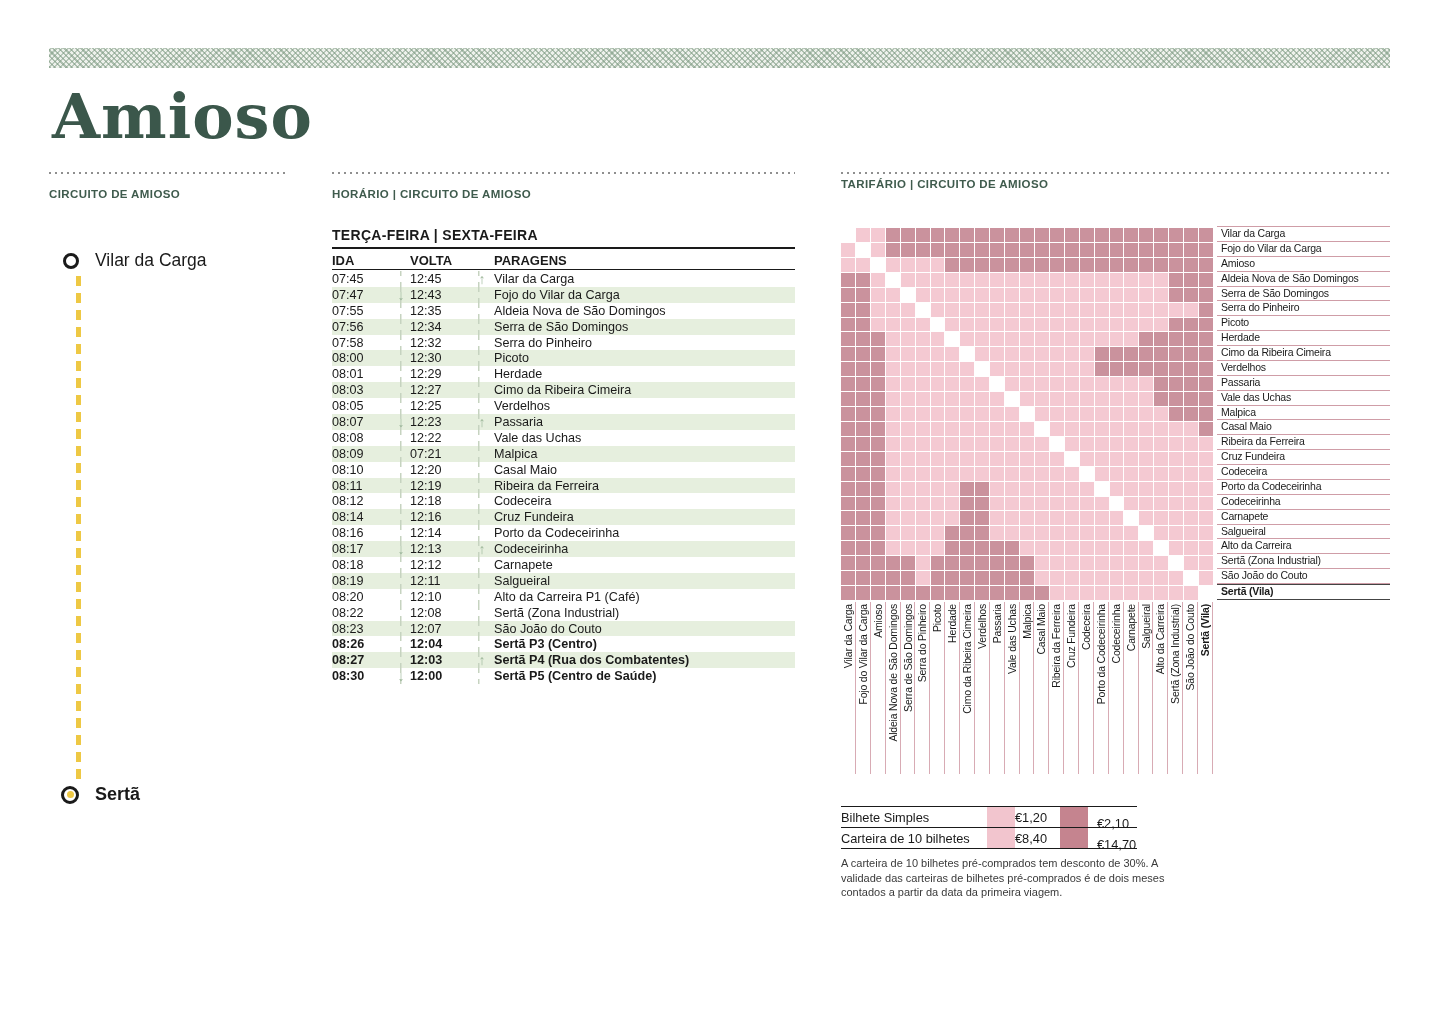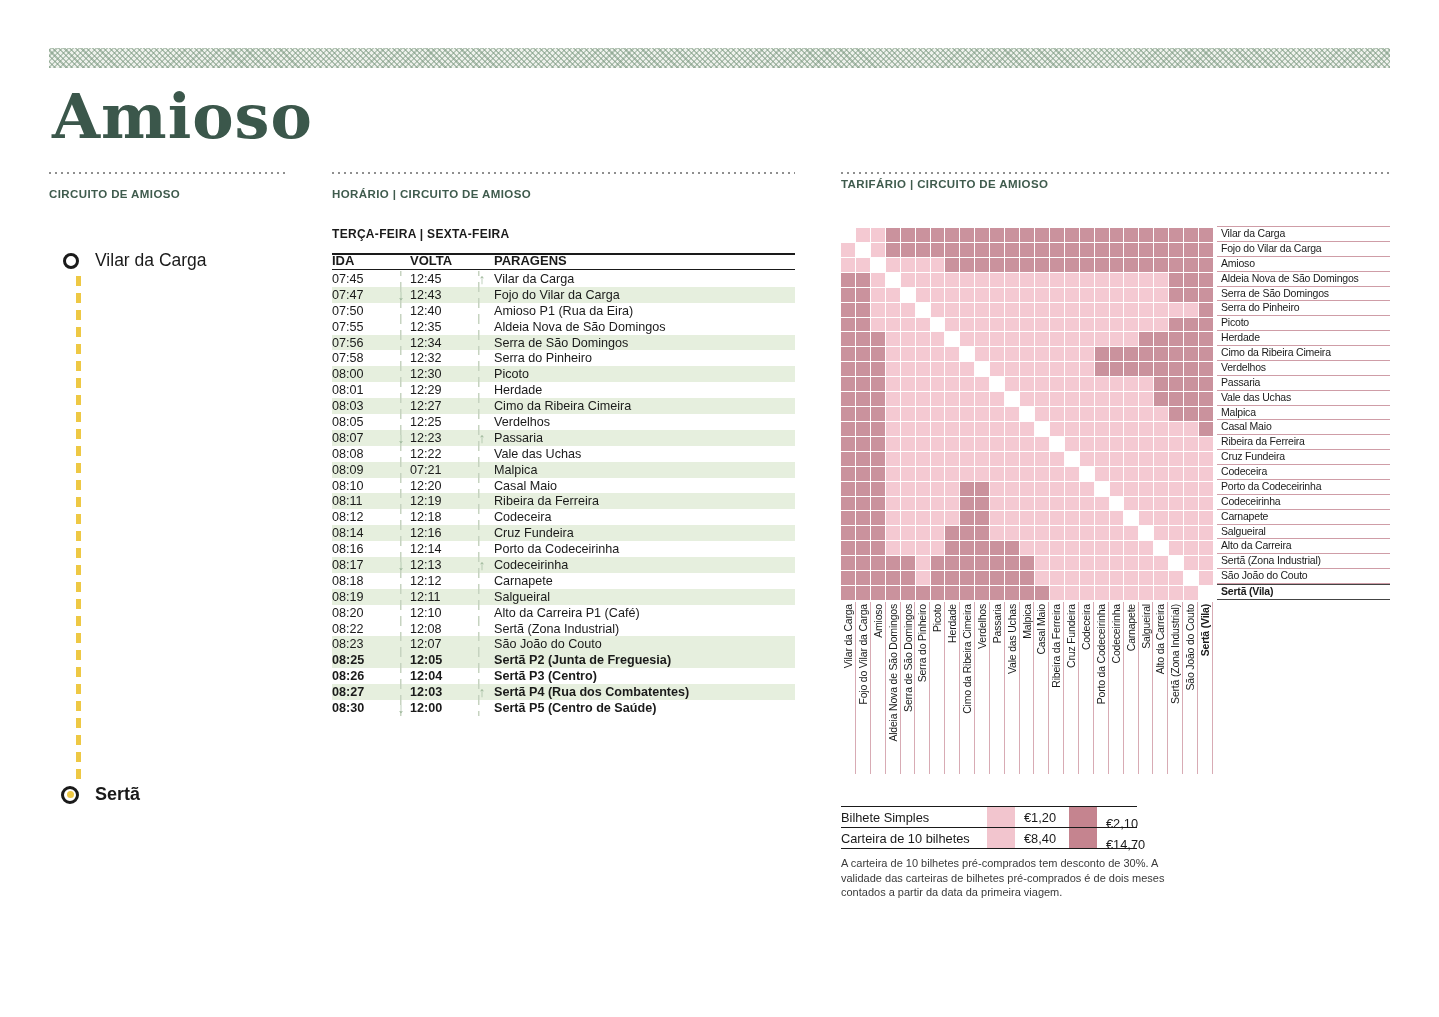--- a/index.html
+++ b/index.html
@@ -46,22 +46,22 @@
   .route-name.b{font-weight:700;font-size:18px;}
   .dash-line{
     left:27px;width:5px;
     background:repeating-linear-gradient(180deg,#eec844 0 10px,transparent 10px 17px);
   }
 
   
   #sched-col{left:332px;top:172px;width:463px;height:640px;}
   .days{
     position:absolute;top:55px;left:0;right:0;
-    font-size:12px;font-weight:700;letter-spacing:.3px;
-    border-bottom:2px solid #1a1a1a;padding-bottom:12px;
+    font-size:14px;font-weight:700;letter-spacing:.3px;
+    border-bottom:2px solid #1a1a1a;padding-bottom:4px;
   }
   .thead{
     position:absolute;top:79px;left:0;right:0;height:18px;
     display:grid;grid-template-columns:62px 16px 62px 22px 1fr;align-items:center;
     font-size:13px;font-weight:700;border-bottom:1.5px solid #1a1a1a;
   }
   #sched-rows{position:absolute;top:99px;left:0;right:0;}
   .srow{
     display:grid;grid-template-columns:62px 16px 62px 22px 1fr;
     height:15.9px;align-items:center;font-size:12.6px;
@@ -110,21 +110,21 @@
 
   
   #legend{position:absolute;left:0;top:634px;width:296px;border-top:1.5px solid #1a1a1a;}
   .leg-row{
     display:flex;align-items:center;height:20px;
     border-bottom:1.5px solid #1a1a1a;font-size:12.8px;position:relative;
   }
   .leg-label{flex:0 0 146px;}
   .leg-sw1{flex:0 0 28px;align-self:stretch;background:#f2c5ce;}
   .leg-sw2{flex:0 0 28px;align-self:stretch;background:#c5848f;}
-  .leg-p1{flex:0 0 45px;padding-left:9px;}
+  .leg-p1{flex:0 0 45px;padding-left:0;}
   .leg-p2{flex:1;padding-left:9px;margin-top:12px;}
   #legend-note{
     position:absolute;left:0;top:684px;width:330px;
     font-size:11px;line-height:14.5px;color:#3a3a3a;
   }
 </style>
 </head>
 <body>
 
 <div class="abs hatch"></div>
@@ -175,27 +175,20 @@
         <span>Vilar da Carga</span>
       </div>
       <div class="srow alt">
         <span>07:47</span>
         <span class="gap">
           <span>↓</span>
         </span>
         <span>12:43</span>
         <span class="gap"></span>
         <span>Fojo do Vilar da Carga</span>
-      </div>
-      <div class="srow">
-        <span>07:50</span>
-        <span class="gap"></span>
-        <span>12:40</span>
-        <span class="gap"></span>
-        <span>Amioso P1 (Rua da Eira)</span>
       </div>
       <div class="srow">
         <span>07:55</span>
         <span class="gap"></span>
         <span>12:35</span>
         <span class="gap"></span>
         <span>Aldeia Nova de São Domingos</span>
       </div>
       <div class="srow alt">
         <span>07:56</span>
@@ -337,27 +330,20 @@
         <span>12:08</span>
         <span class="gap"></span>
         <span>Sertã (Zona Industrial)</span>
       </div>
       <div class="srow alt">
         <span>08:23</span>
         <span class="gap"></span>
         <span>12:07</span>
         <span class="gap"></span>
         <span>São João do Couto</span>
-      </div>
-      <div class="srow alt b">
-        <span>08:25</span>
-        <span class="gap"></span>
-        <span>12:05</span>
-        <span class="gap"></span>
-        <span>Sertã P2 (Junta de Freguesia)</span>
       </div>
       <div class="srow b">
         <span>08:26</span>
         <span class="gap"></span>
         <span>12:04</span>
         <span class="gap"></span>
         <span>Sertã P3 (Centro)</span>
       </div>
       <div class="srow alt b">
         <span>08:27</span>

